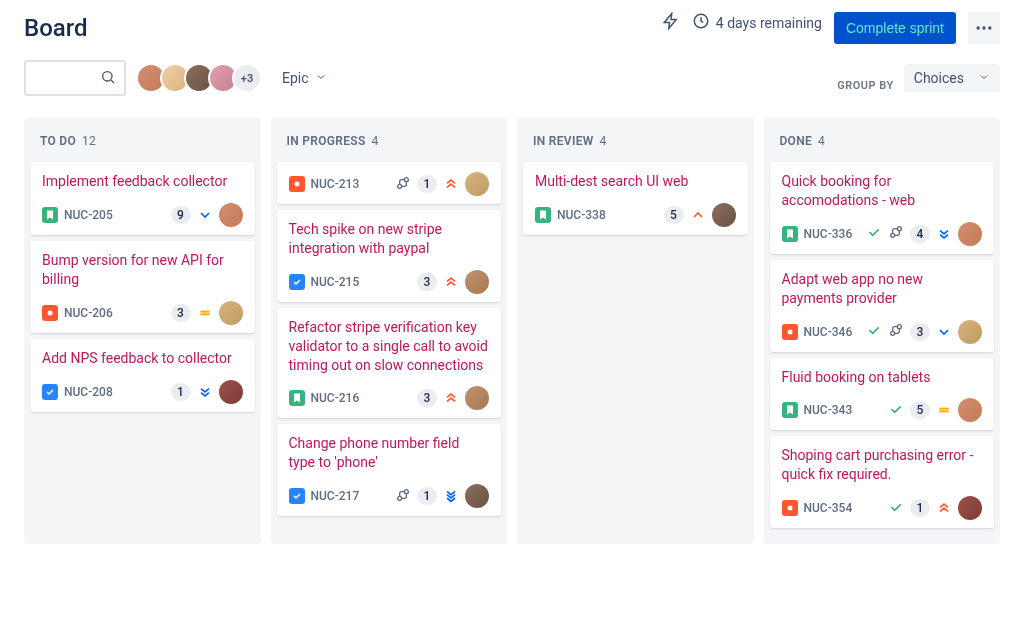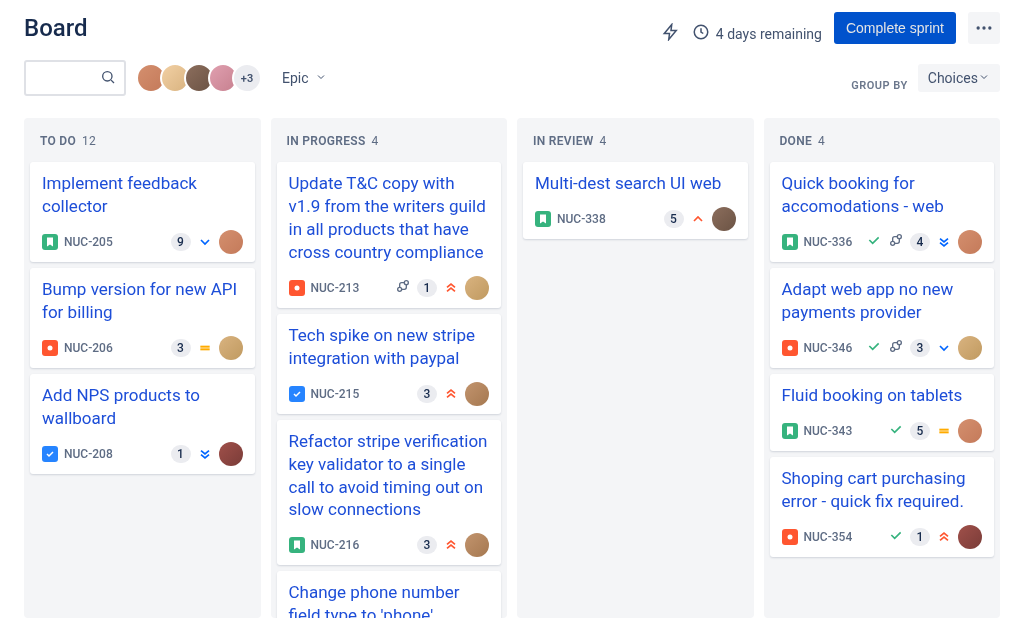--- a/index.html
+++ b/index.html
@@ -10,24 +10,24 @@
     width: 1024px;
     height: 629px;
     overflow: hidden;
     font-size: 14px;
   }
   .page { padding: 12px 24px 0 24px; }
   .breadcrumb { color: #5E6C84; font-size: 14px; margin-bottom: 2px; }
   .breadcrumb a { color: #5E6C84; text-decoration: none; }
   .header-row { display: flex; align-items: center; justify-content: space-between; margin-bottom: 16px; }
   .page-title { font-size: 24px; font-weight: 500; color: #172B4D; }
-  .header-right { display: flex; align-items: flex-end; gap: 12px; }
+  .header-right { display: flex; align-items: flex-start; gap: 12px; }
   .sprint-remaining { display: flex; align-items: center; gap: 6px; color: #42526E; font-size: 14px; }
   .btn-primary {
-    background: #0052CC; color: #e5e5e5; border: none; border-radius: 3px;
+    background: #0052CC; color: #5eead4; border: none; border-radius: 3px;
     padding: 8px 12px; font-size: 14px; font-weight: 500; cursor: pointer;
   }
   .btn-icon {
     width: 32px; height: 32px; border-radius: 3px; background: #F4F5F7;
     display: flex; align-items: center; justify-content: center; cursor: pointer;
     color: #42526E;
   }
   .toolbar-row { display: flex; align-items: center; justify-content: space-between; margin-bottom: 22px; }
   .toolbar-left { display: flex; align-items: center; gap: 10px; }
   .search-box {
@@ -44,39 +44,39 @@
     font-size: 11px; font-weight: 600; color: #fff; cursor: pointer;
     background-size: cover; background-position: center;
   }
   .avatar.small { width: 24px; height: 24px; border: none; }
   .avatar-more { background: #EBECF0; color: #42526E; }
   .epic-filter { display: flex; align-items: center; gap: 6px; color: #42526E; cursor: pointer; font-size: 14px; padding: 6px 10px; }
   .toolbar-right { display: flex; align-items: flex-end; gap: 10px; }
   .group-by-label { font-size: 11px; color: #6B778C; letter-spacing: 0.5px; font-weight: 600; }
   .select-box {
     background: #F4F5F7; border-radius: 3px; padding: 6px 10px;
-    display: flex; align-items: center; gap: 0; color: #42526E; cursor: pointer;
+    display: flex; align-items: center; gap: 14px; color: #42526E; cursor: pointer;
     font-size: 14px;
   }
   .board { display: flex; gap: 10px; }
   .column {
     flex: 1; min-width: 0; background: #F4F5F7; border-radius: 4px;
     padding: 10px 6px; max-height: 500px; overflow: hidden;
   }
   .col-header {
     font-size: 12px; color: #5E6C84; font-weight: 600; letter-spacing: 0.3px;
     padding: 6px 10px 14px 10px; display: flex; gap: 6px; align-items: flex-end;
   }
   .col-count { font-weight: 400; }
   .card {
     background: #fff; border-radius: 3px; padding: 10px 12px 8px 12px; margin-bottom: 6px;
     box-shadow: 0 1px 2px rgba(9,30,66,0.15);
     cursor: pointer;
   }
-  .card-title { font-size: 17px; color: #1d4ed8; line-height: 1.35; margin-bottom: 12px; }
+  .card-title { font-size: 14px; color: #be185d; line-height: 1.35; margin-bottom: 12px; }
   .card-footer { display: flex; align-items: center; justify-content: space-between; }
   .card-left { display: flex; align-items: center; gap: 6px; }
   .card-right { display: flex; align-items: center; gap: 6px; }
   .issue-type {
     width: 16px; height: 16px; border-radius: 3px; display: inline-flex;
     align-items: center; justify-content: center;
   }
   .issue-type svg { width: 12px; height: 12px; }
   .it-story { background: #36B37E; }
   .it-bug { background: #FF5630; }
@@ -211,21 +211,21 @@
                 <svg width="16" height="16" viewBox="0 0 24 24" fill="none" stroke="#FFAB00" stroke-width="3">
                   <path d="M5 10h14"></path>
                   <path d="M5 14h14"></path>
                 </svg>
               </span>
               <span class="avatar small" style="background: linear-gradient(135deg, rgb(217, 179, 128), rgb(192, 154, 96));"></span>
             </div>
           </div>
         </div>
         <div class="card">
-          <div class="card-title">Add NPS products to wallboard</div>
+          <div class="card-title">Add NPS feedback to collector</div>
           <div class="card-footer">
             <div class="card-left">
               <span class="issue-type it-task">
                 <svg viewBox="0 0 24 24" fill="none" stroke="#fff" stroke-width="3">
                   <path d="m6 12 4 4 8-8"></path>
                 </svg>
               </span>
               <span class="issue-key">NUC-208</span>
             </div>
             <div class="card-right">
@@ -240,21 +240,20 @@
             </div>
           </div>
         </div>
       </div>
       <div class="column">
         <div class="col-header">
           <span>IN PROGRESS</span>
           <span class="col-count">4</span>
         </div>
         <div class="card">
-          <div class="card-title">Update T&amp;C copy with v1.9 from the writers guild in all products that have cross country compliance</div>
           <div class="card-footer">
             <div class="card-left">
               <span class="issue-type it-bug">
                 <svg viewBox="0 0 24 24" fill="#fff">
                   <circle cx="12" cy="12" r="5"></circle>
                 </svg>
               </span>
               <span class="issue-key">NUC-213</span>
             </div>
             <div class="card-right">

